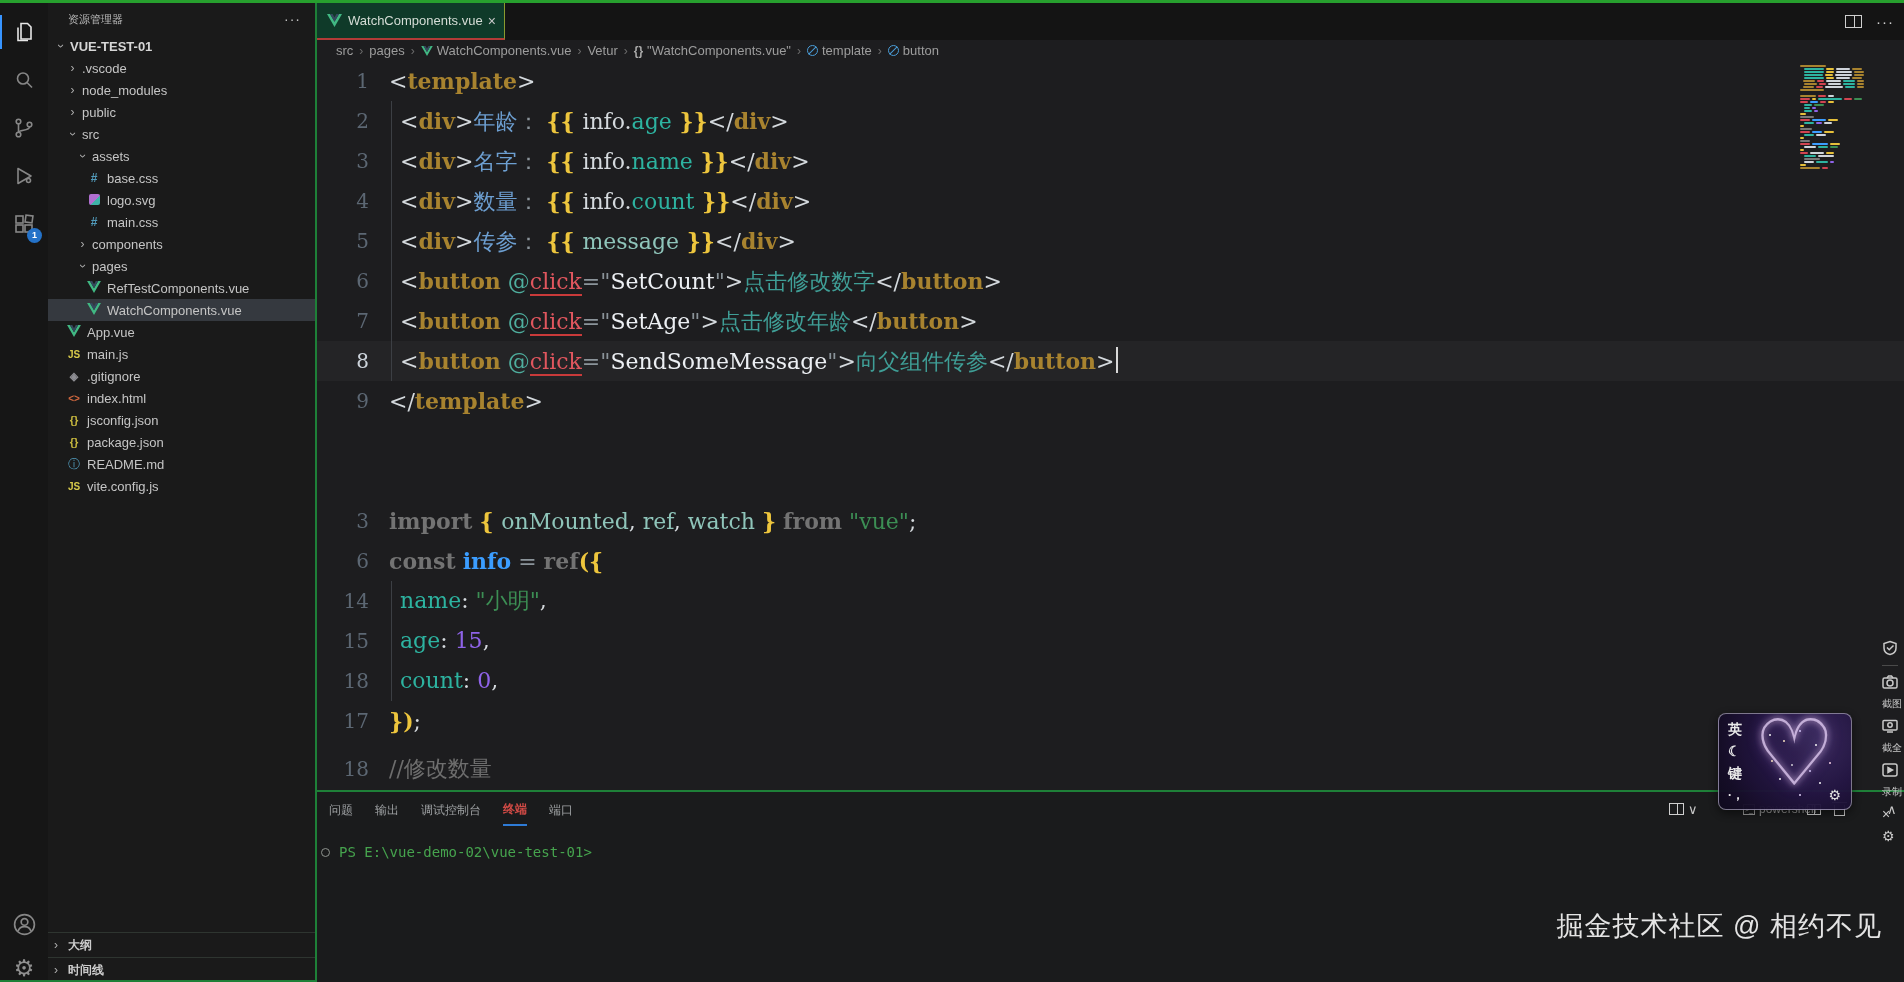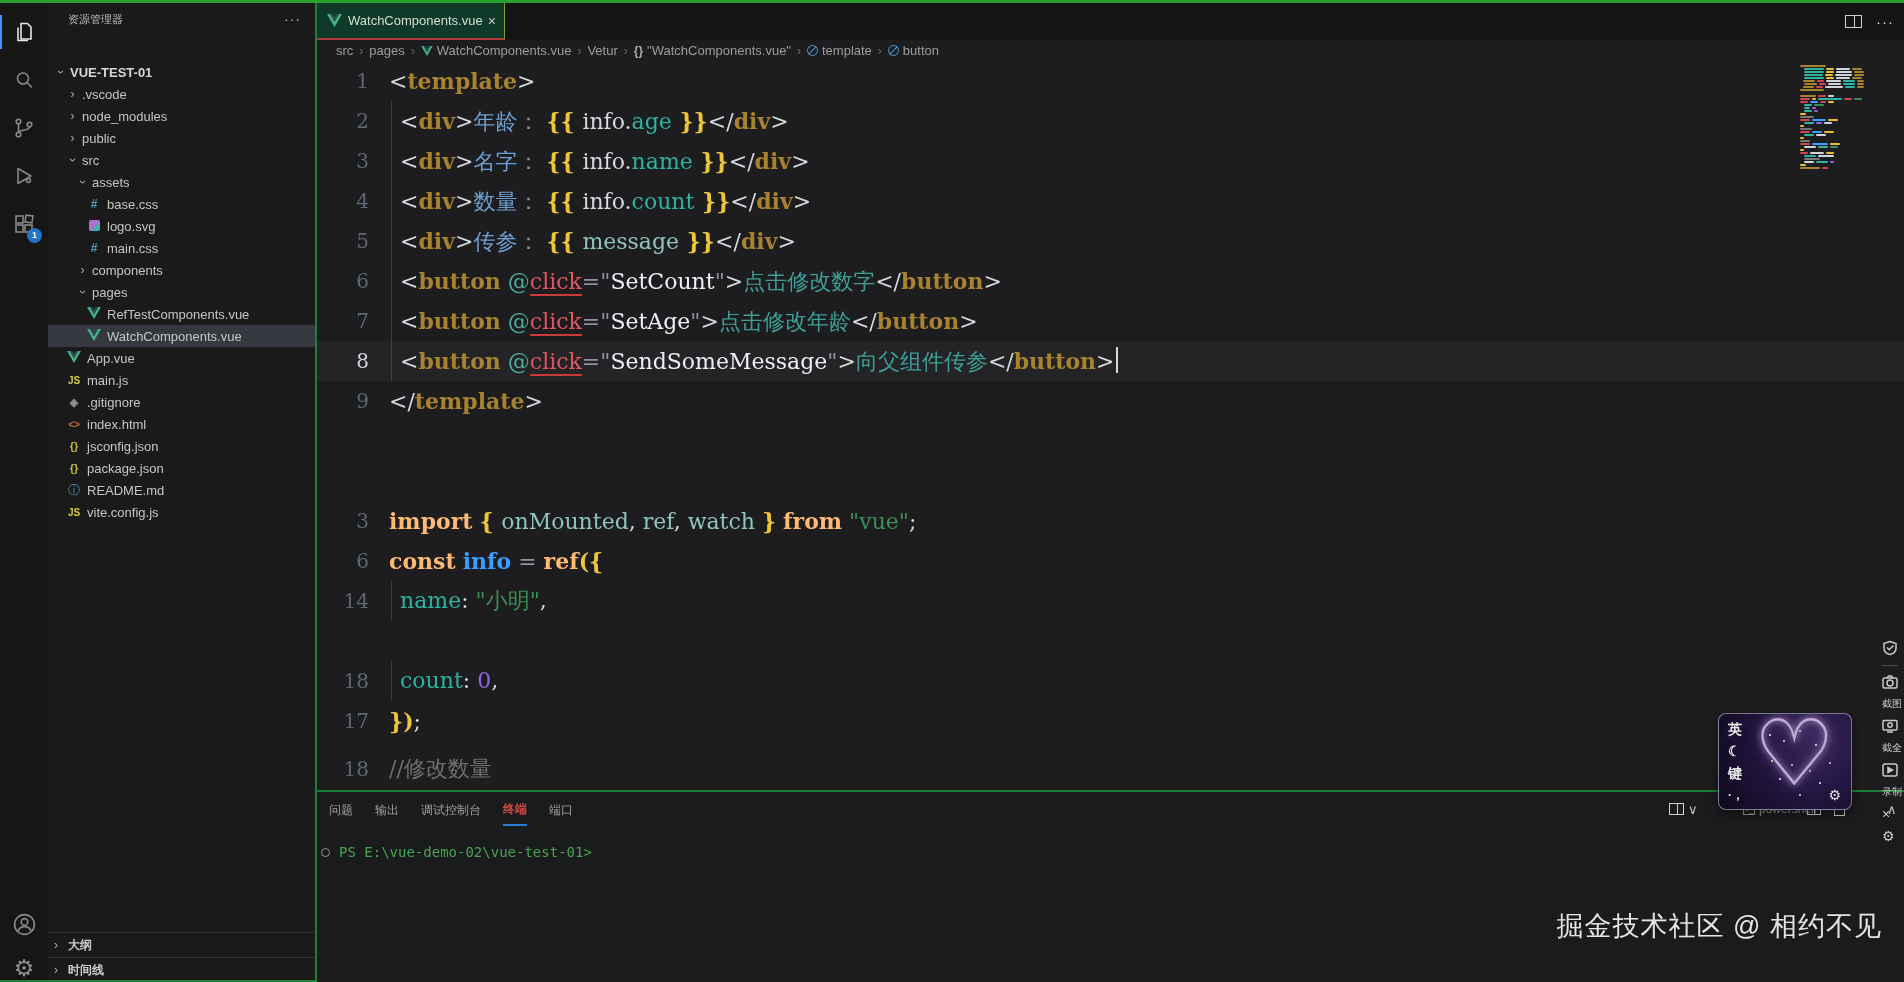--- a/index.html
+++ b/index.html
@@ -22,21 +22,21 @@
   .ab-item.active svg { stroke:#e7e7e7; }
   .ab-item.active .active-ind { position:absolute; left:0; top:6px; bottom:6px; width:2px; background:#3794ff; }
   .badge { position:absolute; right:6px; bottom:4px; min-width:15px; height:15px; border-radius:50%;
            background:#2472c8; color:#fff; font-size:9px; line-height:15px; text-align:center; font-weight:bold; }
   .gear-glyph { font-size:23px; color:#8f8f8f; }
 
   
   .sidebar { position:absolute; left:48px; top:3px; width:267px; bottom:0; background:#1a1a1a; z-index:10; font-size:13px; }
   .sb-header { height:32px; display:flex; align-items:center; padding:0 14px 0 20px; color:#b8b8b8; font-size:11px; }
   .sb-header .more { margin-left:auto; color:#c0c0c0; font-size:14px; letter-spacing:1px; cursor:pointer; }
-  .tree { position:relative;margin-top:26px; }
+  .tree { position:relative; }
   .trow { height:22px; display:flex; align-items:center; color:#c5c5c5; cursor:pointer; white-space:nowrap; }
   .trow.selected { background:#35393f; }
   .trow .chev { width:13px; font-size:12px; color:#aeaeae; display:inline-block; text-align:center; }
   .trow .chev.rot { transform:rotate(90deg); }
   .trow .fi { width:16px; display:inline-block; text-align:center; font-weight:bold; font-size:10px; margin-right:2px; }
   .trow .lbl { margin-left:3px; }
   .trow.root .lbl { font-weight:bold; color:#d6d6d6; }
   .svg-ic { width:11px; height:11px; background:linear-gradient(135deg,#b06fd0 55%, #3fb2a8 55%); display:inline-block; border-radius:2px; }
   .jsic { color:#d7ca4a; }
   .sb-sections { position:absolute; left:0; right:0; bottom:0; }
@@ -79,21 +79,21 @@
   .tk-dim { color:#8b949a; }
   .tk-tag { color:#a8832f; font-weight:bold; }
   .tk-zh1 { color:#6d9fd1; }
   .tk-zh2 { color:#3f9e96; }
   .tk-y   { color:#edc53d; font-weight:bold; }
   .tk-prop{ color:#2db3a0; }
   .tk-at  { color:#4fae9e; }
   .tk-ev  { color:#e0565e; border-bottom:2px solid #c93a3a; }
   .tk-wu  { color:#e8e8e8; border-bottom:2px solid #c93a3a; }
   .tk-str { color:#eceff3; }
-  .tk-kw  { color:#fdba74; font-weight:bold; }
+  .tk-kw  { color:#737373; font-weight:bold; }
   .tk-grn { color:#3c8e54; }
   .tk-blu { color:#3b9dff; font-weight:bold; }
   .tk-num { color:#8f63e8; }
   .tk-cmt { color:#6e6e6e; }
   .tk-idt { color:#8fc5ba; }
 
   .minimap { position:absolute; left:1479px; top:4px; width:70px; }
   .mm-row { display:flex; height:2px; margin-bottom:1px; }
   .mm-seg { height:2px; margin-right:2px; border-radius:1px; }
 
@@ -604,20 +604,25 @@
         </div>
         <div class="line" style="top: 480px;">
           <span class="ln">6</span>
           <span class="codetxt" style="padding-left: 0px;"><span class="tk-kw">const</span><span class="tk-w"> </span><span class="tk-blu">info</span><span class="tk-w"> </span><span class="tk-dim">=</span><span class="tk-w"> </span><span class="tk-kw">ref</span><span class="tk-y">({</span></span>
         </div>
         <div class="line" style="top: 520px;">
           <span class="ln">14</span>
           <span class="guide"></span>
           <span class="codetxt" style="padding-left: 11px;"><span class="tk-prop">name</span><span class="tk-w">: </span><span class="tk-grn">"小明"</span><span class="tk-w">,</span></span>
         </div>
+        <div class="line" style="top: 560px;">
+          <span class="ln">15</span>
+          <span class="guide"></span>
+          <span class="codetxt" style="padding-left: 11px;"><span class="tk-prop">age</span><span class="tk-w">: </span><span class="tk-num">15</span><span class="tk-w">,</span></span>
+        </div>
         <div class="line" style="top: 600px;">
           <span class="ln">18</span>
           <span class="guide"></span>
           <span class="codetxt" style="padding-left: 11px;"><span class="tk-prop">count</span><span class="tk-w">: </span><span class="tk-num">0</span><span class="tk-w">,</span></span>
         </div>
         <div class="line" style="top: 640px;">
           <span class="ln">17</span>
           <span class="codetxt" style="padding-left: 0px;"><span class="tk-y">})</span><span class="tk-w">;</span></span>
         </div>
         <div class="line" style="top: 688px;">

